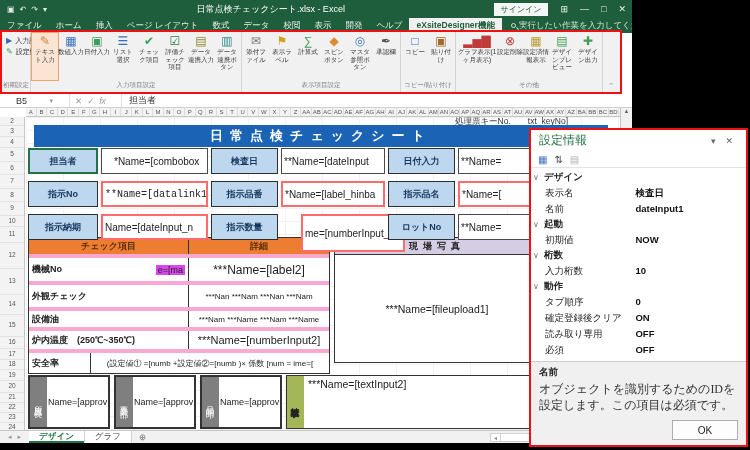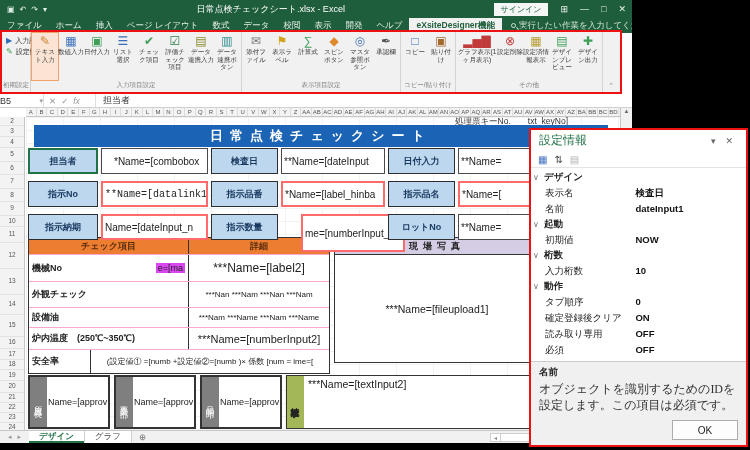--- a/index.html
+++ b/index.html
@@ -35,21 +35,21 @@
   .rb-ic { font-size:12px; line-height:13px; }
   .rb-lb { font-size:6.5px; line-height:7.5px; text-align:center; word-break:break-all; color:#333; }
   .rb-small { flex-direction:row; gap:3px; align-items:center; padding:0 3px; }
   .rb-small .rb-ic { font-size:8px; line-height:9px; }
   .rb-small .rb-lb { font-size:7px; word-break:keep-all; white-space:nowrap; }
   .rb-glabel { font-size:6.5px; color:#7a7a7a; text-align:center; padding:1px 0 2px; white-space:nowrap; }
   .rb-chev { position:absolute; right:6px; bottom:2px; color:#888; font-size:7px; }
 
   
   .fxbar { position:absolute; top:94px; left:0; width:632px; height:14px; display:flex; background:#fff; border-bottom:1px solid #d0d0d0; font-size:9px; align-items:center; color:#333; }
-  .namebox { width:44px; height:100%; border-right:1px solid #e0e0e0; padding:0 0; display:flex; align-items:center; justify-content:space-between; }
+  .namebox { width:70px; height:100%; border-right:1px solid #e0e0e0; padding:0 16px; display:flex; align-items:center; justify-content:space-between; }
   .fxbtns { width:52px; height:100%; color:#9a9a9a; display:flex; gap:5px; padding:0 5px; border-right:1px solid #e0e0e0; align-items:center; font-size:8.5px; }
   .fxval { padding-left:7px; }
 
   
   .colhdr { position:absolute; top:108px; left:26px; width:594px; height:9px; background:#f3f3f3; border-bottom:1px solid #c6c6c6; display:flex; overflow:hidden; }
   .colhdr span { flex:0 0 10.6px; font-size:6px; color:#555; text-align:center; border-right:1px solid #ddd; line-height:8px; }
   .rowgut { position:absolute; top:117px; left:0; width:25px; height:313px; background:#f3f3f3; border-right:1px solid #c6c6c6; overflow:hidden; }
   .rowgut div { font-size:6.5px; color:#555; text-align:center; border-bottom:1px solid #e2e2e2; line-height:1; display:flex; align-items:center; justify-content:center; }
 
   
@@ -61,21 +61,21 @@
   .lbl { position:absolute; background:#bdd7ee; border:1px solid #2e2e2e; color:#17375e; font-weight:bold; font-size:9px; display:flex; align-items:center; justify-content:center; white-space:nowrap; }
   .lbl.sel { border:2px solid #217346; }
   .fld { position:absolute; background:#fff; border:1px solid #4a4a4a; font-size:10px; display:flex; align-items:center; padding-left:2px; white-space:nowrap; overflow:hidden; color:#222; }
   .fld.red { border:2px solid #ff6b6b; }
 
   .ctable { position:absolute; left:2px; top:120px; width:302px; border:1px solid #333; background:#fff; }
   .ct-head { display:flex; height:16px; background:#ed7d31; color:#5a2d0c; font-weight:bold; font-size:9px; }
   .ct-head div { display:flex; align-items:center; justify-content:center; }
   .ct-h1 { width:160px; border-right:1px solid #333; }
   .ct-h2 { flex:1; }
-  .ct-row { display:flex; border-top:1px solid #f9a8d4; }
+  .ct-row { display:flex; border-top:4px solid #f9a8d4; }
   .ct-lb { width:160px; border-right:1px solid #333; font-weight:bold; font-size:9px; color:#222; display:flex; align-items:center; padding:0 3px; white-space:nowrap; overflow:hidden; }
   .ct-lb .extra { background:#d946ef; font-weight:normal; padding:0 2px; margin-left:auto; }
   .ct-val { flex:1; display:flex; align-items:center; justify-content:center; white-space:nowrap; overflow:hidden; color:#222; }
   .ct-row.spanrow .ct-lb { width:62px; }
 
   .photo { position:absolute; left:308px; top:120px; width:206px; height:126px; border:1px solid #333; background:#fff; }
   .photo-h { height:17px; background:#d5cde4; border-bottom:1px solid #333; display:flex; align-items:center; justify-content:center; font-size:9px; font-weight:bold; letter-spacing:5px; color:#222; white-space:nowrap; }
   .photo-b { height:107px; display:flex; align-items:center; justify-content:center; font-size:10.5px; color:#222; }
 
   .appr { position:absolute; top:258px; width:82px; height:54px; border:2px solid #333; display:flex; background:#fff; }

